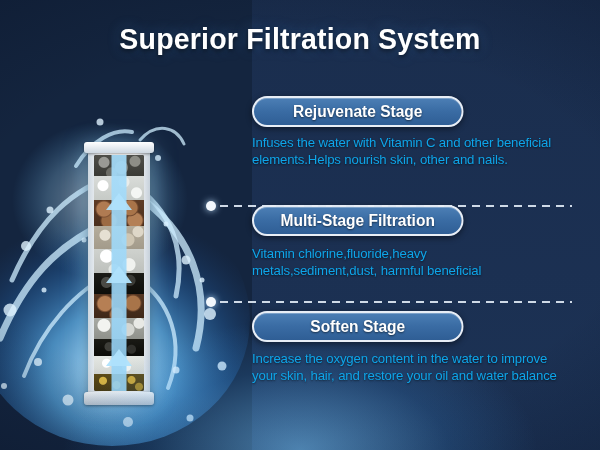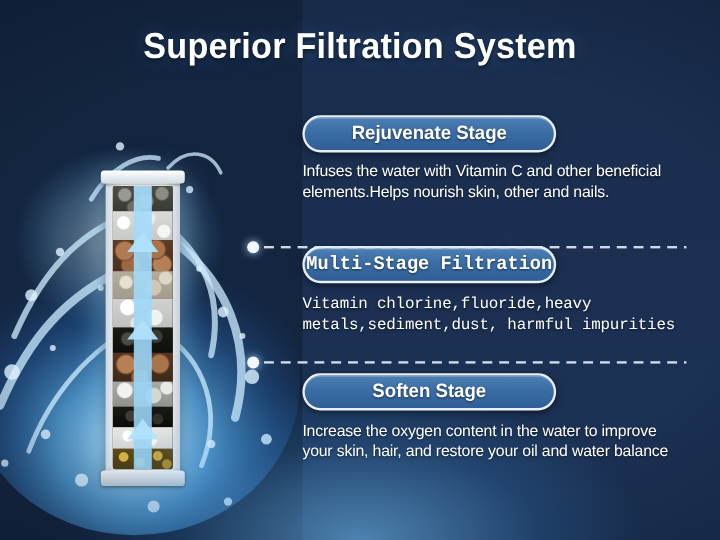--- a/index.html
+++ b/index.html
@@ -86,21 +86,21 @@
     position:relative;display:block;width:218px;height:31px;
     border:2px solid #e8eef6;border-radius:17px;
     background:linear-gradient(180deg,#4c7fb5 0%,#3a6ca4 48%,#2f5e95 100%);
     box-shadow:0 2px 6px rgba(0,0,0,.45),inset 0 1px 0 rgba(255,255,255,.28);
     color:#ffffff;font-size:16px;font-weight:bold;
     line-height:27px;text-align:center;
     text-shadow:0 1px 2px rgba(0,0,0,.55);
     transform:scaleX(.97);transform-origin:left center;
   }
   .desc{
-    margin-top:7px;color:#ffffff;font-size:13.2px;line-height:17px;
+    margin-top:7px;color:#0ea5e9;font-size:13.2px;line-height:17px;
     text-shadow:0 1px 2px rgba(0,0,0,.55);
     letter-spacing:-.15px;
   }
   .desc div{white-space:nowrap;}
 
   
   .divider{position:absolute;height:10px;left:206px;width:366px;}
   .divider .dot{
     position:absolute;left:0;top:0;width:10px;height:10px;border-radius:50%;
     background:#f2f7fc;box-shadow:0 0 7px rgba(190,225,255,.9);
@@ -256,25 +256,25 @@
   <div class="content">
 
     <div class="block">
       <div class="badge">Rejuvenate Stage</div>
       <div class="desc">
         <div>Infuses the water with Vitamin C and other beneficial</div>
         <div>elements.Helps nourish skin, other and nails.</div>
       </div>
     </div>
 
-    <div class="block" style="margin-top:37px;font-family:Liberation Mono, monospace;">
+    <div class="block" style="margin-top:37px;">
       <div class="badge">Multi-Stage Filtration</div>
       <div class="desc" style="margin-top:9px;">
         <div>Vitamin chlorine,fluoride,heavy</div>
-        <div>metals,sediment,dust, harmful impurities</div>
+        <div>metals,sediment,dust, harmful beneficial</div>
       </div>
     </div>
 
     <div class="block" style="margin-top:32px;">
       <div class="badge">Soften Stage</div>
       <div class="desc" style="margin-top:8px;">
         <div>Increase the oxygen content in the water to improve</div>
         <div>your skin, hair, and restore your oil and water balance</div>
       </div>
     </div>

